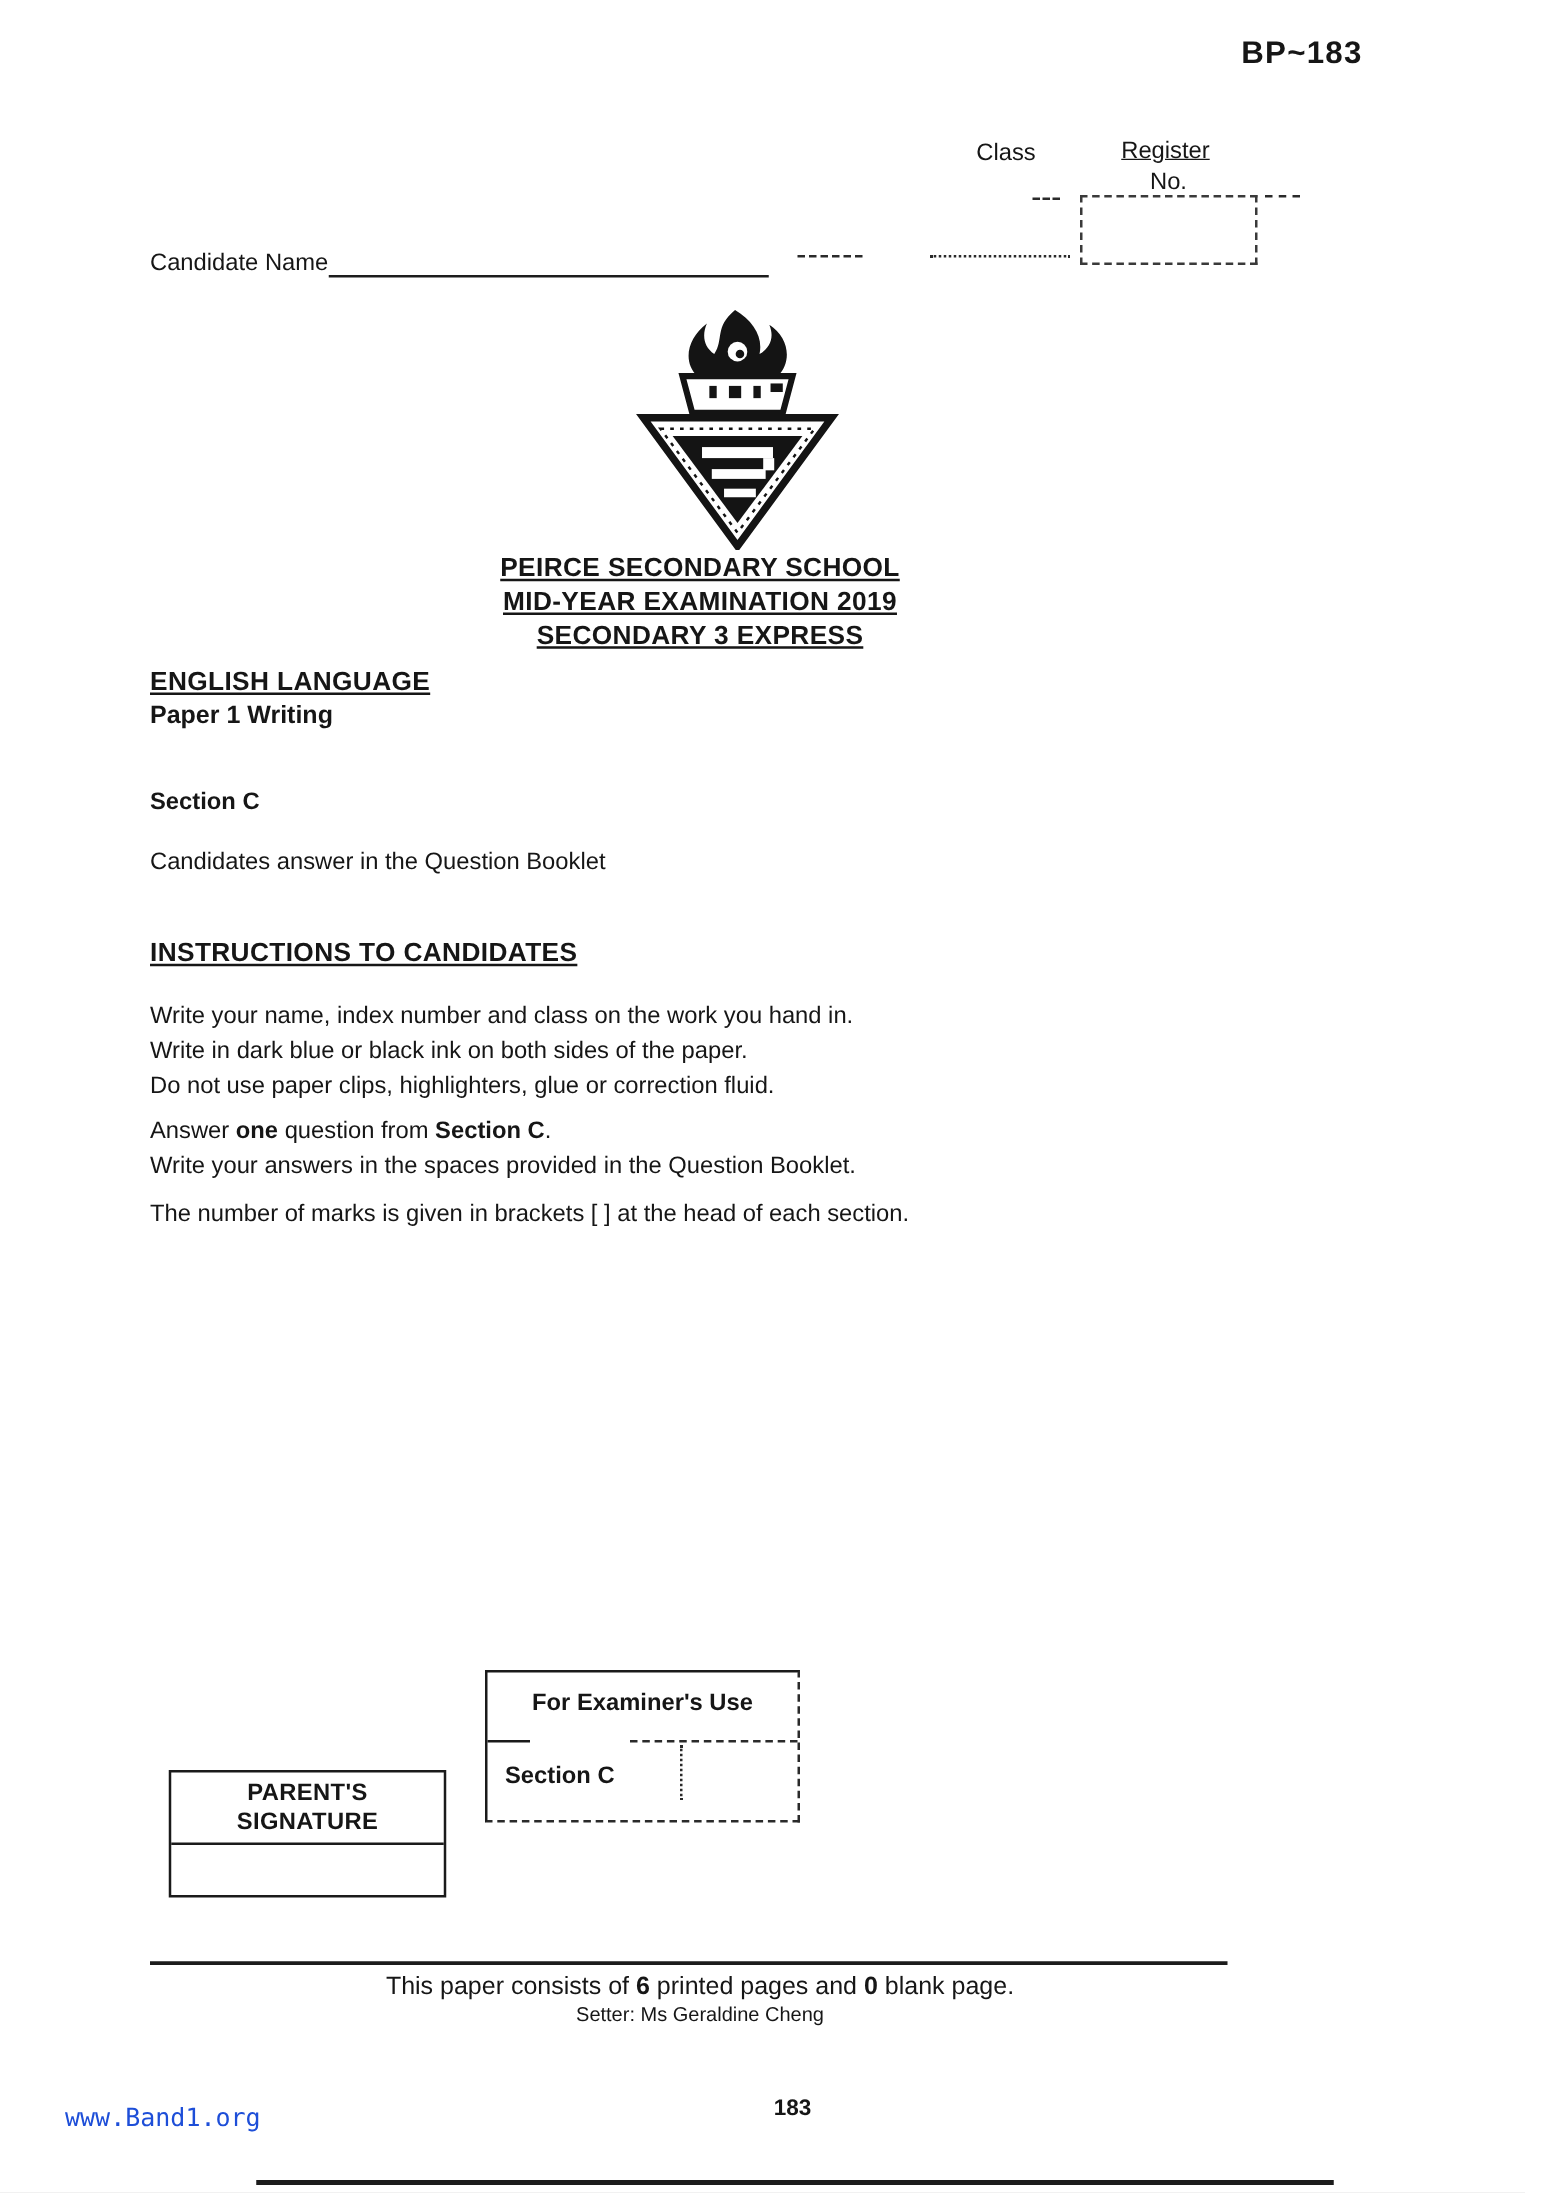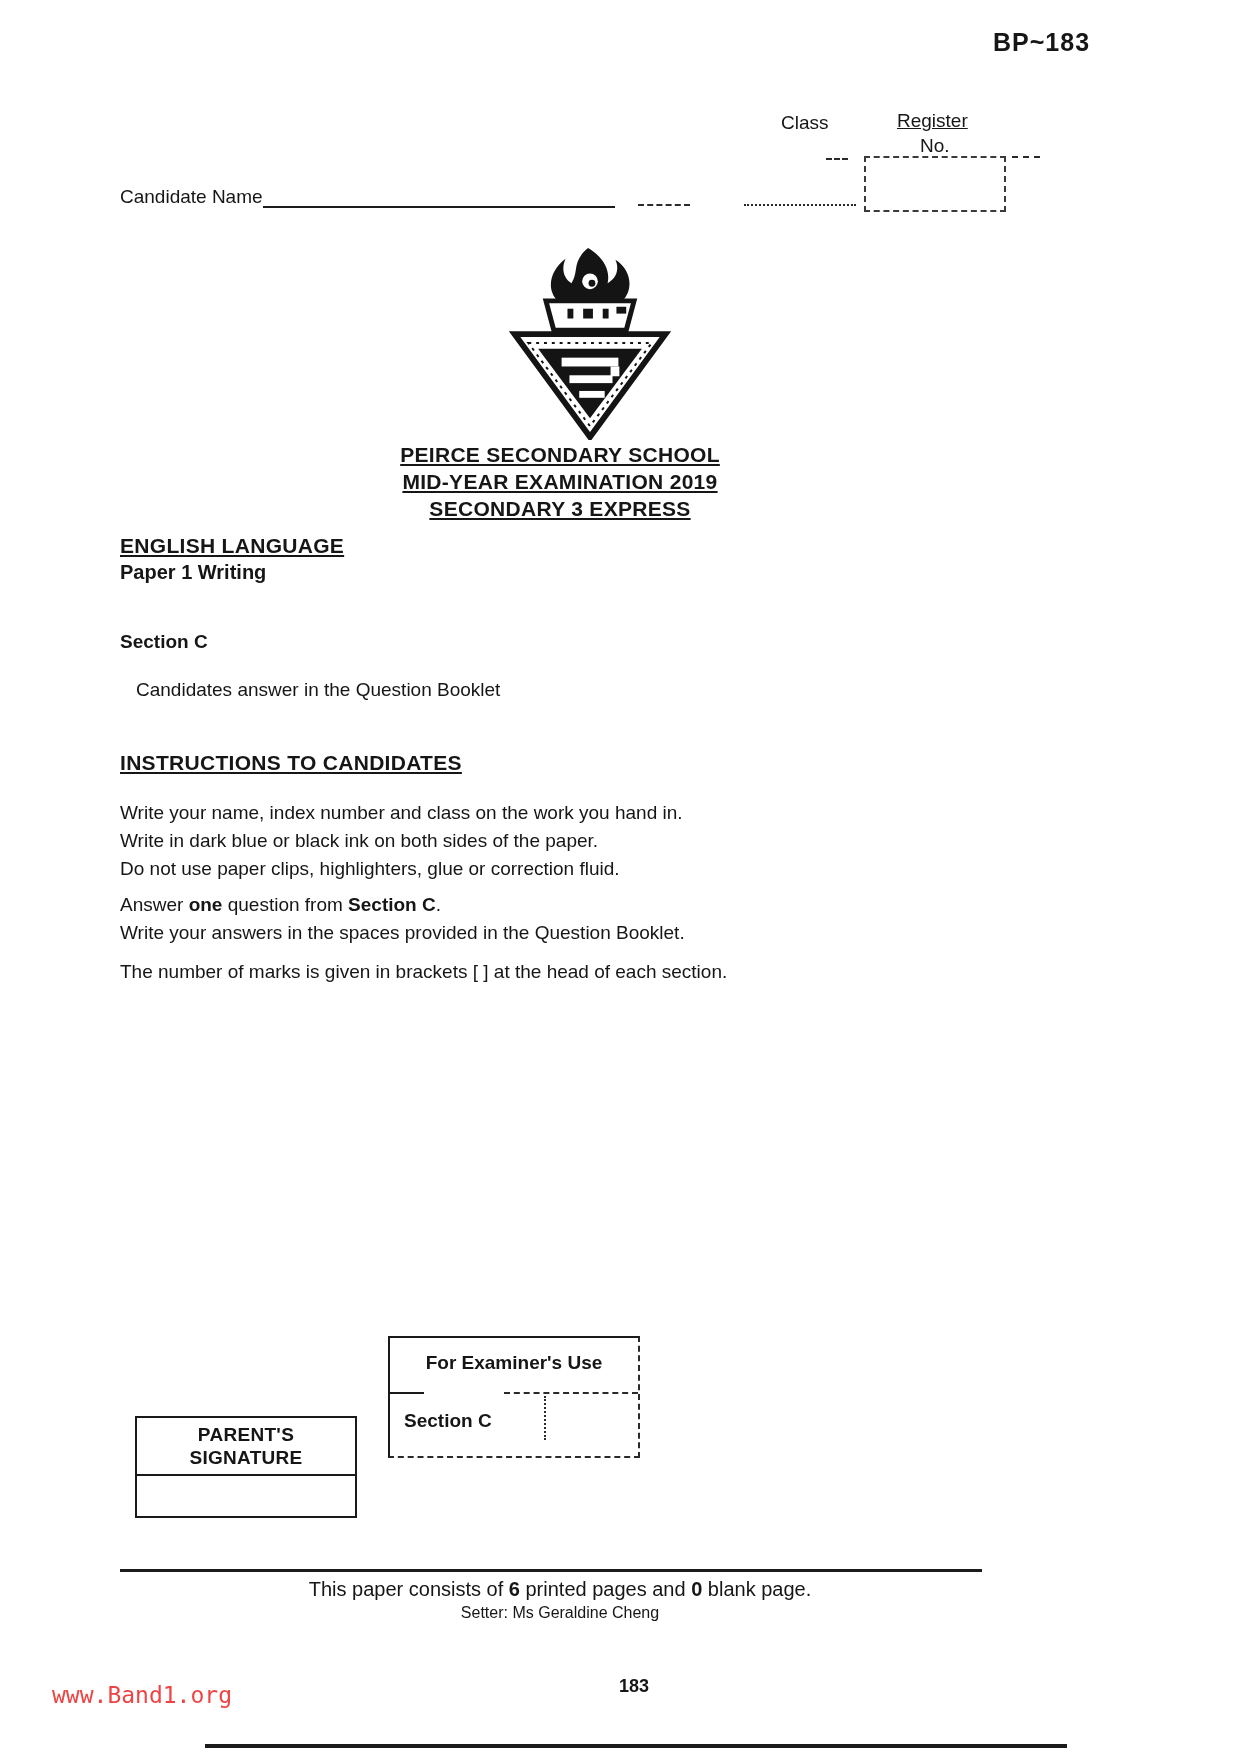--- a/index.html
+++ b/index.html
@@ -55,21 +55,21 @@
   <div class="abs t25 b" style="left:993px; top:28px;">BP~183</div>
 
   <div class="abs t19" style="left:781px; top:112px;">Class</div>
   <div class="abs t19" style="left:897px; top:110px;text-decoration:underline;">Register</div>
   <div class="abs t19" style="left:920px; top:135px;">No.</div>
 
   <div class="abs dash-dashed" style="left:826px; top:158px; width:22px;"></div>
   <div class="abs regbox" style="left:864px; top:156px; width:142px; height:56px;"></div>
   <div class="abs dash-dashed" style="left:1012px; top:156px; width:28px;"></div>
 
-  <div class="abs name-row" style="left:120px; top:186px;">
+  <div class="abs name-row" style="left:120px; top:200px;">
     <span>Candidate Name</span>
     <span class="name-underline"></span>
   </div>
   <div class="abs dash-dashed" style="left:638px; top:204px; width:52px;"></div>
   <div class="abs dash-dotted" style="left:744px; top:204px; width:112px;"></div>
 
   <div class="abs" style="left:497px; top:244px;">
     <svg width="186" height="196" viewBox="0 0 190 200" xmlns="http://www.w3.org/2000/svg">
 
       <path d="M93 4 C76 18 84 28 76 40 C67 34 66 24 70 15 C54 27 50 46 62 58 L128 58 C140 46 137 26 121 16 C126 28 120 36 113 40 C116 26 108 13 93 4 Z" fill="#141414"></path>
@@ -97,21 +97,21 @@
     <div class="t21 b" style="line-height:27px;">PEIRCE SECONDARY SCHOOL</div>
     <div class="t21 b" style="line-height:27px;">MID-YEAR EXAMINATION 2019</div>
     <div class="t21 b" style="line-height:27px;">SECONDARY 3 EXPRESS</div>
   </div>
 
   <div class="abs t21 b" style="left:120px; top:534px;">ENGLISH LANGUAGE</div>
   <div class="abs t20 b" style="left:120px; top:561px;">Paper 1 Writing</div>
 
 
   <div class="abs t19 b" style="left:120px; top:631px;">Section C</div>
-  <div class="abs t19" style="left:136px; top:679px;">Candidates answer in the Question Booklet</div>
+  <div class="abs t19" style="left:120px; top:679px;">Candidates answer in the Question Booklet</div>
 
   <div class="abs t21 b" style="left:120px; top:751px;">INSTRUCTIONS TO CANDIDATES</div>
 
   <div class="abs para" style="left:120px; top:799px;">
     <div>Write your name, index number and class on the work you hand in.</div>
     <div>Write in dark blue or black ink on both sides of the paper.</div>
     <div>Do not use paper clips, highlighters, glue or correction fluid.</div>
   </div>
 
   <div class="abs para" style="left:120px; top:891px;">
@@ -144,17 +144,17 @@
 
   <div class="abs hr" style="left:120px; top:1569px; width:862px; height:3px;"></div>
 
   <div class="abs center t20" style="left:120px; top:1578px; width:880px;">
     <span>This paper consists of </span><span class="b">6</span><span> printed pages and </span><span class="b">0</span><span> blank page.</span>
   </div>
   <div class="abs center" style="left:120px; top:1604px; width:880px; font-size:16px;">Setter: Ms Geraldine Cheng</div>
 
   <div class="abs center b" style="left:0; top:1676px; width:1239px; font-size:18px;padding-left:29px;">183</div>
 
-  <div class="abs mono" style="left:52px; top:1682px; font-size:23px; color:#ef4444;">www.Band1.org</div>
+  <div class="abs mono" style="left:52px; top:1682px; font-size:20px; color:#1d4ed8;">www.Band1.org</div>
 
   <div class="abs hr" style="left:205px; top:1744px; width:862px; height:4px;"></div>
 
 </div>
 
 </body></html>

